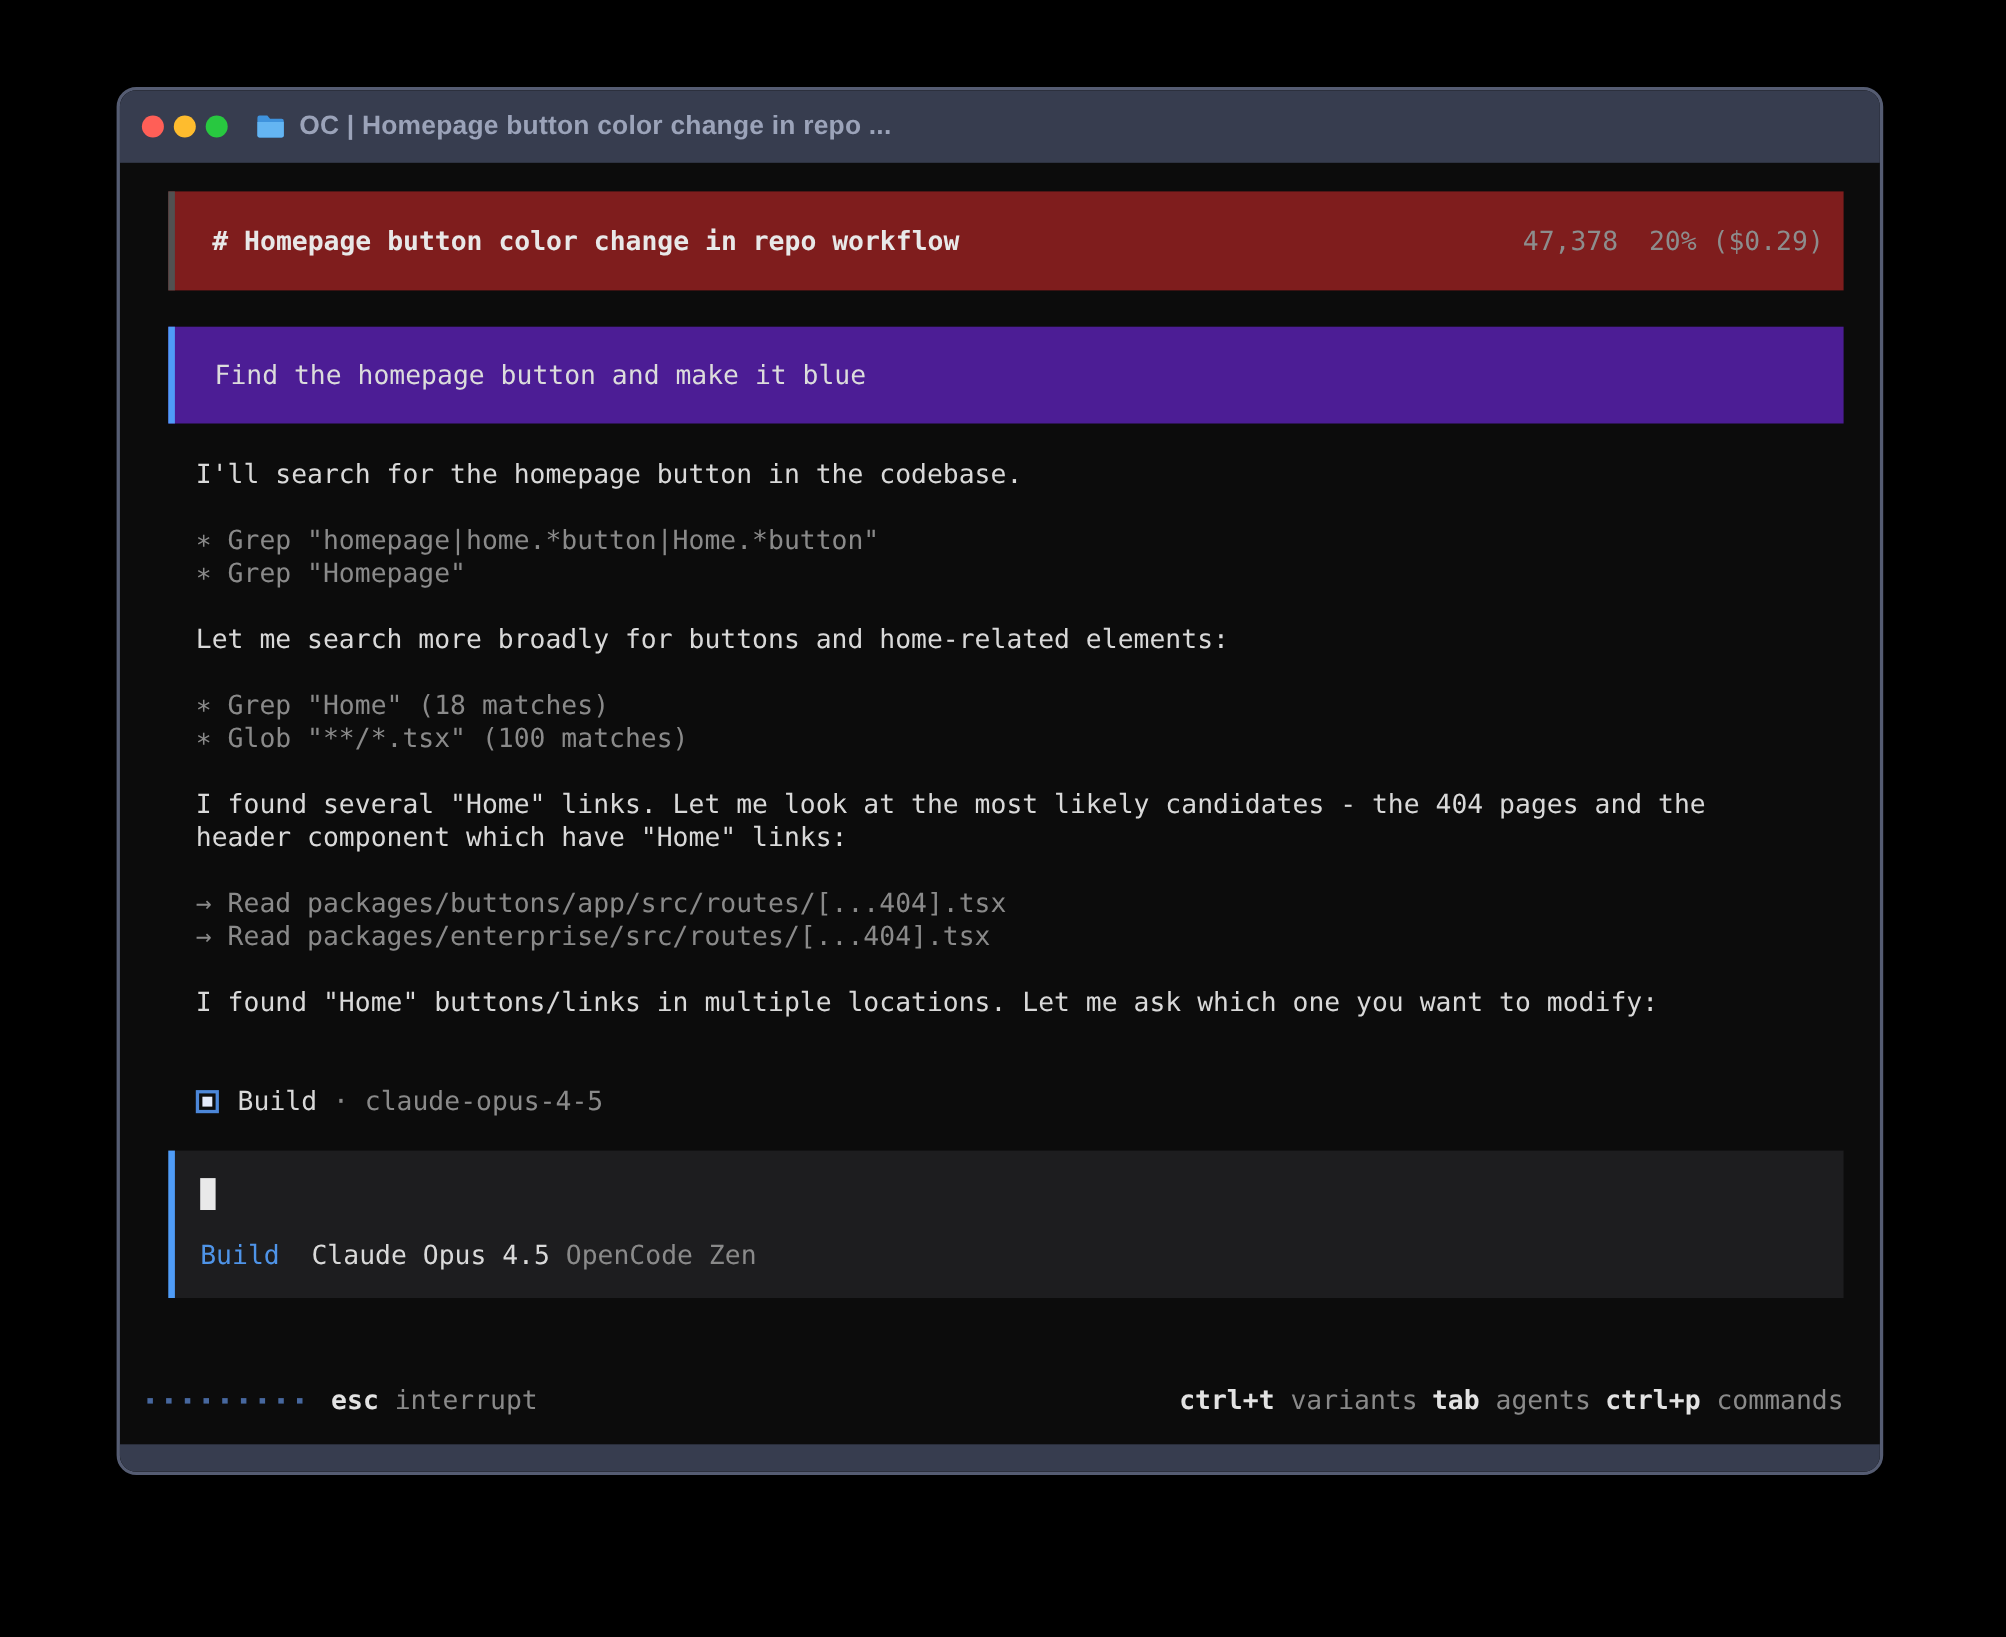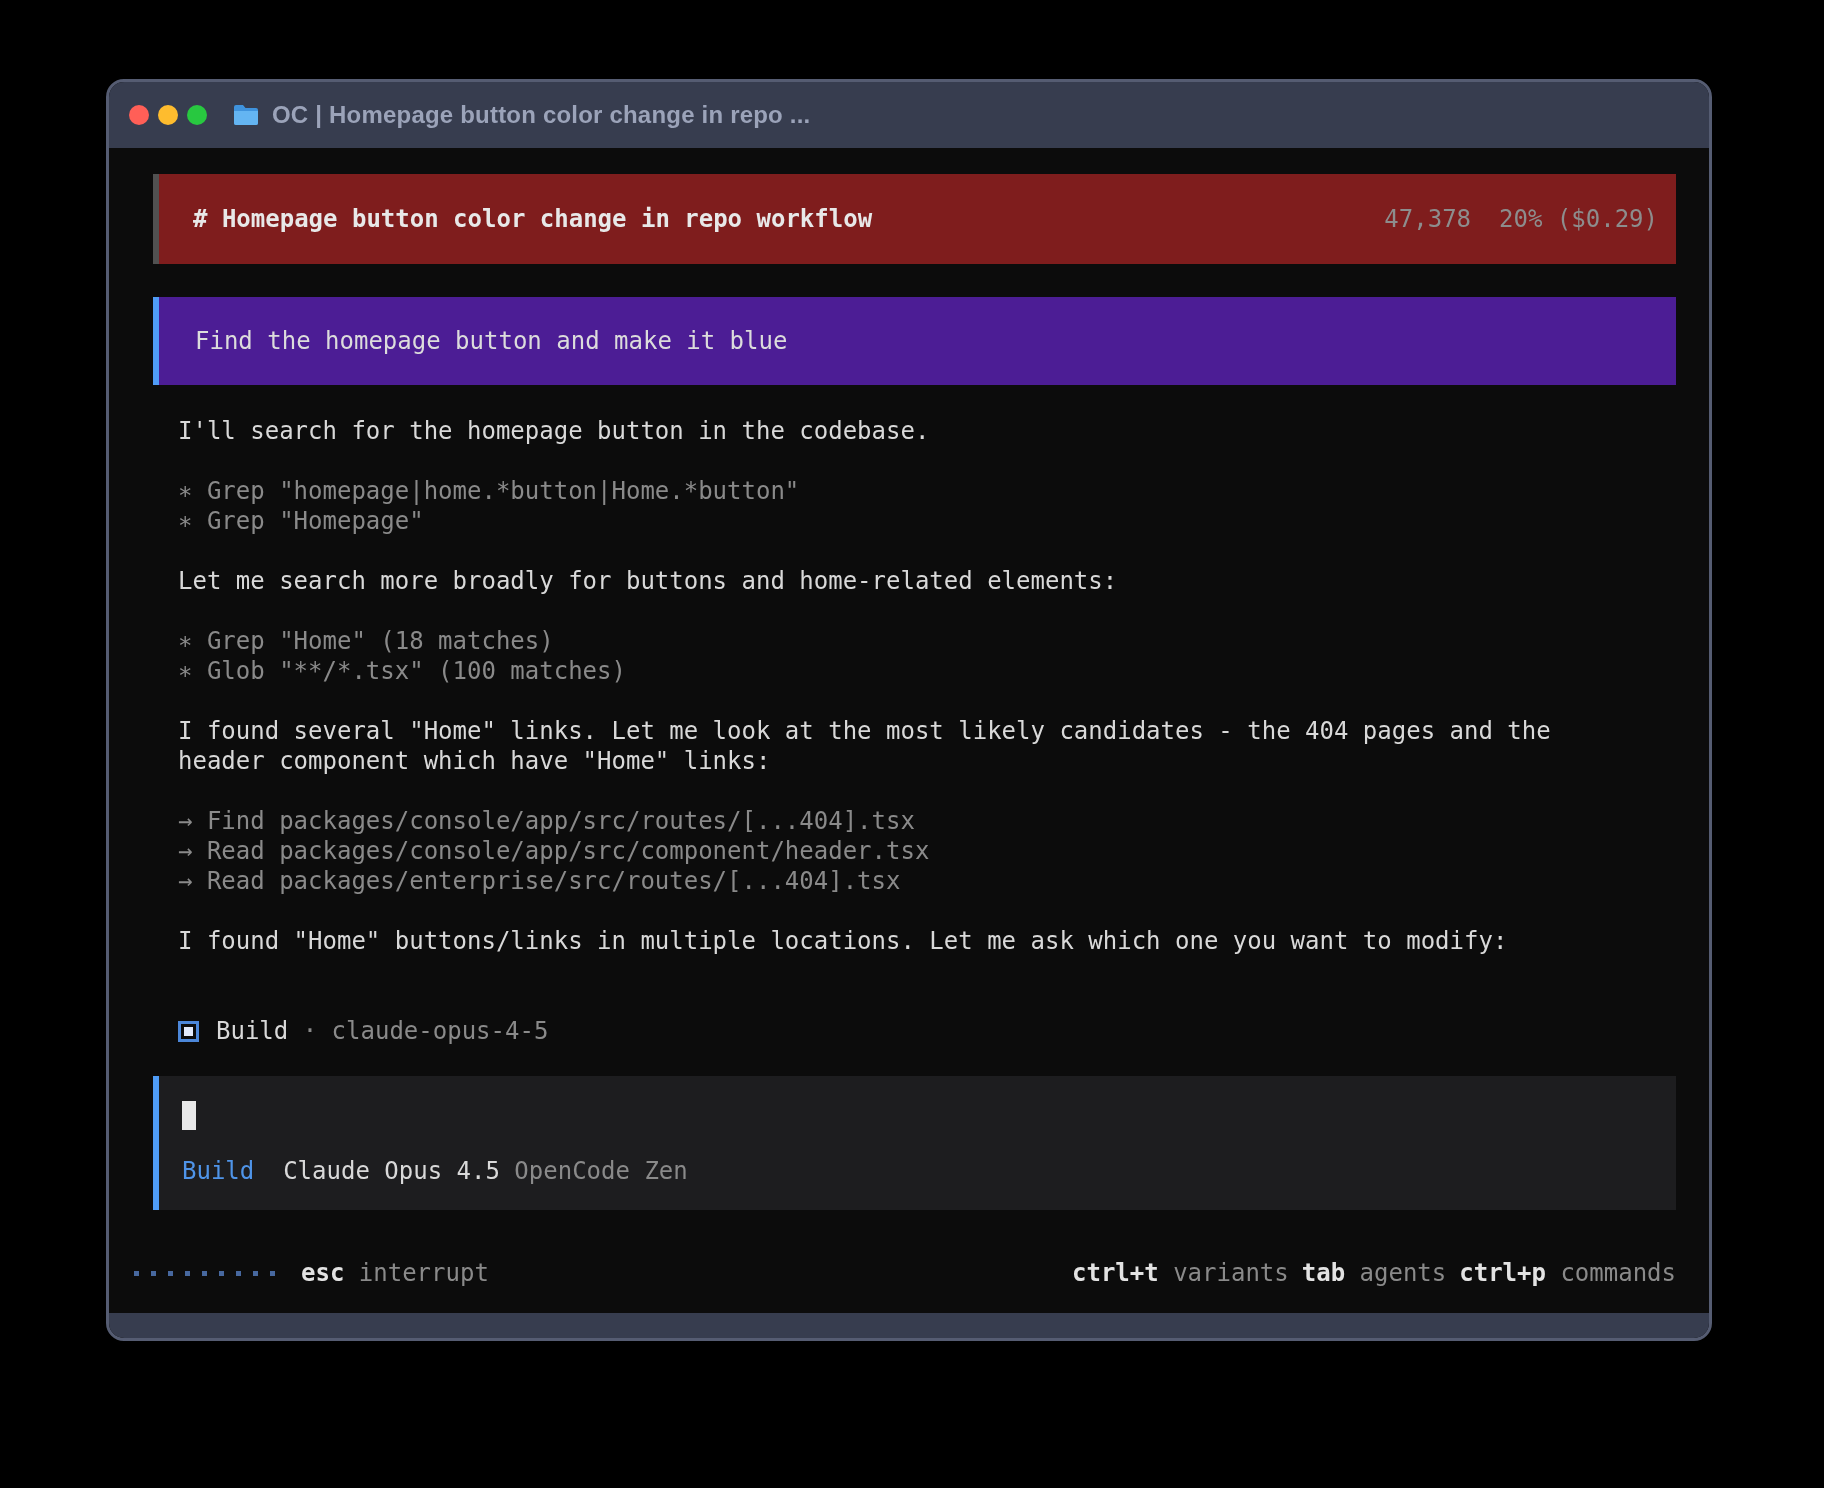--- a/index.html
+++ b/index.html
@@ -122,22 +122,21 @@
       <div class="row t-dim">∗ Grep "Homepage"</div>
       <div class="row blank"></div>
       <div class="row t-primary">Let me search more broadly for buttons and home-related elements:</div>
       <div class="row blank"></div>
       <div class="row t-dim">∗ Grep "Home" (18 matches)</div>
       <div class="row t-dim">∗ Glob "**/*.tsx" (100 matches)</div>
       <div class="row blank"></div>
       <div class="row t-primary">I found several "Home" links. Let me look at the most likely candidates - the 404 pages and the</div>
       <div class="row t-primary">header component which have "Home" links:</div>
       <div class="row blank"></div>
-      <div class="row t-dim">→ Find packages/console/app/src/routes/[...404].tsx</div>
-      <div class="row t-dim">→ Read packages/console/app/src/component/header.tsx</div>
+      <div class="row t-dim">→ Read packages/buttons/app/src/routes/[...404].tsx</div>
       <div class="row t-dim">→ Read packages/enterprise/src/routes/[...404].tsx</div>
       <div class="row blank"></div>
       <div class="row t-primary">I found "Home" buttons/links in multiple locations. Let me ask which one you want to modify:</div>
       <div class="row blank"></div>
       <div class="row blank"></div>
       <div class="status-row">
         <span class="agent-icon"><i></i></span>
         <span class="status-agent">Build</span>
         <span class="status-sep"> </span>
         <span class="status-sep">·</span>

